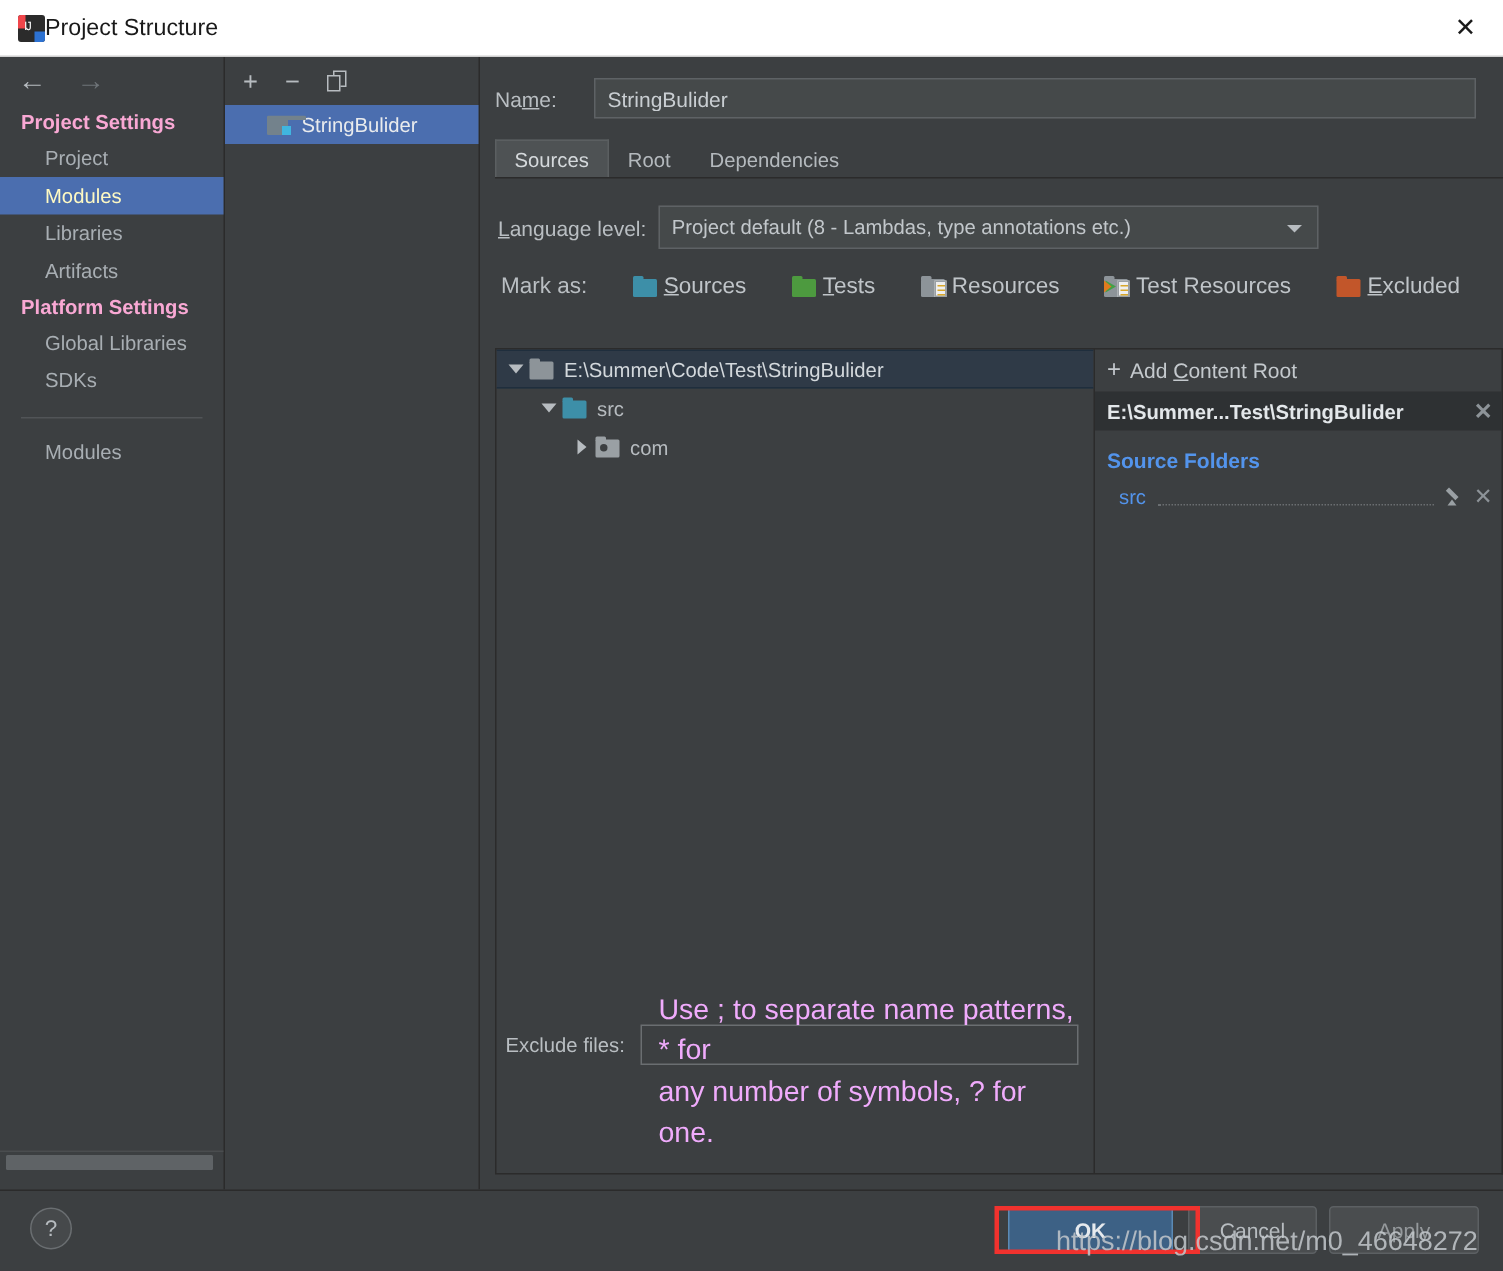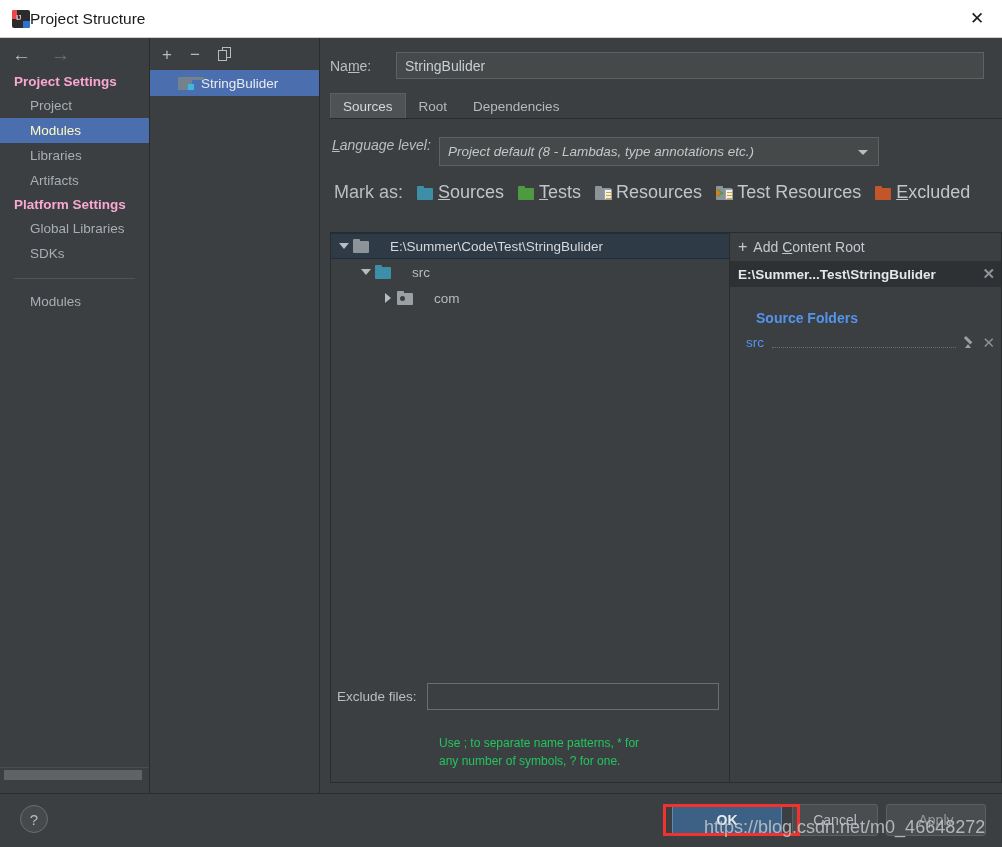--- a/index.html
+++ b/index.html
@@ -182,23 +182,22 @@
     border-bottom: none;
     cursor: pointer;
   }
   .tab.active {
     background: #4e5254; color: #d5d9dc;
     border-color: #5b5f61;
   }
   .tab-filler { flex: 1; }
 
   .lang-row {
-    display: flex; 
+    display: flex; align-items: center;
     padding: 18px 0 0 12px;
-    font-style: italic;
   }
   .lang-label { font-size: 14px; color: #b9bec2; margin-right: 8px; }
   .lang-label u { text-decoration: underline; }
   .lang-select {
     position: relative;
     width: 440px; height: 29px;
     background: #45494a; border: 1px solid #5e6265;
     display: flex; align-items: center;
     padding: 0 8px;
     font-size: 13.5px; color: #c2c7cb;
@@ -207,22 +206,22 @@
   .lang-arrow {
     position: absolute; right: 10px; top: 50%;
     width: 0; height: 0; margin-top: -2px;
     border-left: 5px solid transparent;
     border-right: 5px solid transparent;
     border-top: 5px solid #b7bcc0;
   }
 
   .mark-row {
     display: flex; align-items: flex-start;
-    padding: 16px 0 0 14px; gap: 0;
-    font-size: 18px; color: #b9bec2;
+    padding: 16px 0 0 14px; gap: 16px;
+    font-size: 15px; color: #b9bec2;
   }
   .mark-label { margin-right: 14px; }
   .mark-item {
     display: flex; align-items: center; gap: 4px;
     margin-right: 14px; cursor: pointer;
     color: #c0c5c9;
   }
   .mark-item u { text-decoration: underline; }
 
   .folder {
@@ -295,21 +294,21 @@
     border-left: 5px solid transparent;
     border-right: 5px solid transparent;
     border-top: 6px solid #b7bcc0;
   }
   .twisty .right {
     width: 0; height: 0;
     border-top: 5px solid transparent;
     border-bottom: 5px solid transparent;
     border-left: 6px solid #b7bcc0;
   }
-  .tree-label { margin-left: 20px; }
+  .tree-label { margin-left: 6px; }
 
   .ic-pkg {
     position: relative; width: 17px; height: 14px; flex: none;
   }
   .ic-pkg .body {
     position: absolute; left: 0; top: 2px; width: 16px; height: 12px;
     background: #9aa0a4; border-radius: 1px;
   }
   .ic-pkg .tab-top {
     position: absolute; left: 0; top: 0; width: 7px; height: 3px;
@@ -329,21 +328,21 @@
   .excl-label { font-size: 13.5px; color: #b9bec2; margin-right: 10px; }
   .excl-input {
     flex: 1; margin-right: 10px; height: 27px;
     background: #3c3f41; border: 1px solid #6a6e71;
     color: #c9ced2; font-size: 13.5px; padding: 0 6px;
     font-family: "Liberation Sans", sans-serif; outline: none;
   }
   .excl-hint {
     position: absolute; left: 108px; bottom: 12px;
     width: 280px;
-    font-size: 12px; color: #22c55e; line-height: 1.45;
+    font-size: 19px; color: #f0abfc; line-height: 1.45;
   }
 
   .right-pane {
     flex: 1;
     background: #3c3f41;
     border: 1px solid #2b2b2b;
     border-left: none;
     position: relative;
   }
   .add-root {
@@ -357,22 +356,22 @@
   .root-header {
     height: 26px; background: #2e3133;
     display: flex; align-items: center;
     padding: 0 6px 0 8px;
     font-size: 13.5px; font-weight: bold; color: #e3e7ea;
   }
   .root-header .x {
     margin-left: auto; color: #8d9398; font-size: 15px; cursor: pointer;
   }
   .section-title {
-    padding: 23px 0 4px 8px;
-    font-size: 14px; font-weight: bold; color: #5394ec; margin-left: 18px;
+    padding: 12px 0 4px 8px;
+    font-size: 14px; font-weight: bold; color: #5394ec;
   }
   .folder-entry {
     height: 24px; display: flex; align-items: center;
     padding: 0 6px 0 16px; gap: 4px;
   }
   .folder-entry .nm {
     font-size: 13.5px; color: #5394ec; cursor: pointer;
   }
   .folder-entry .leader {
     flex: 1; height: 1px; margin: 0 4px;

